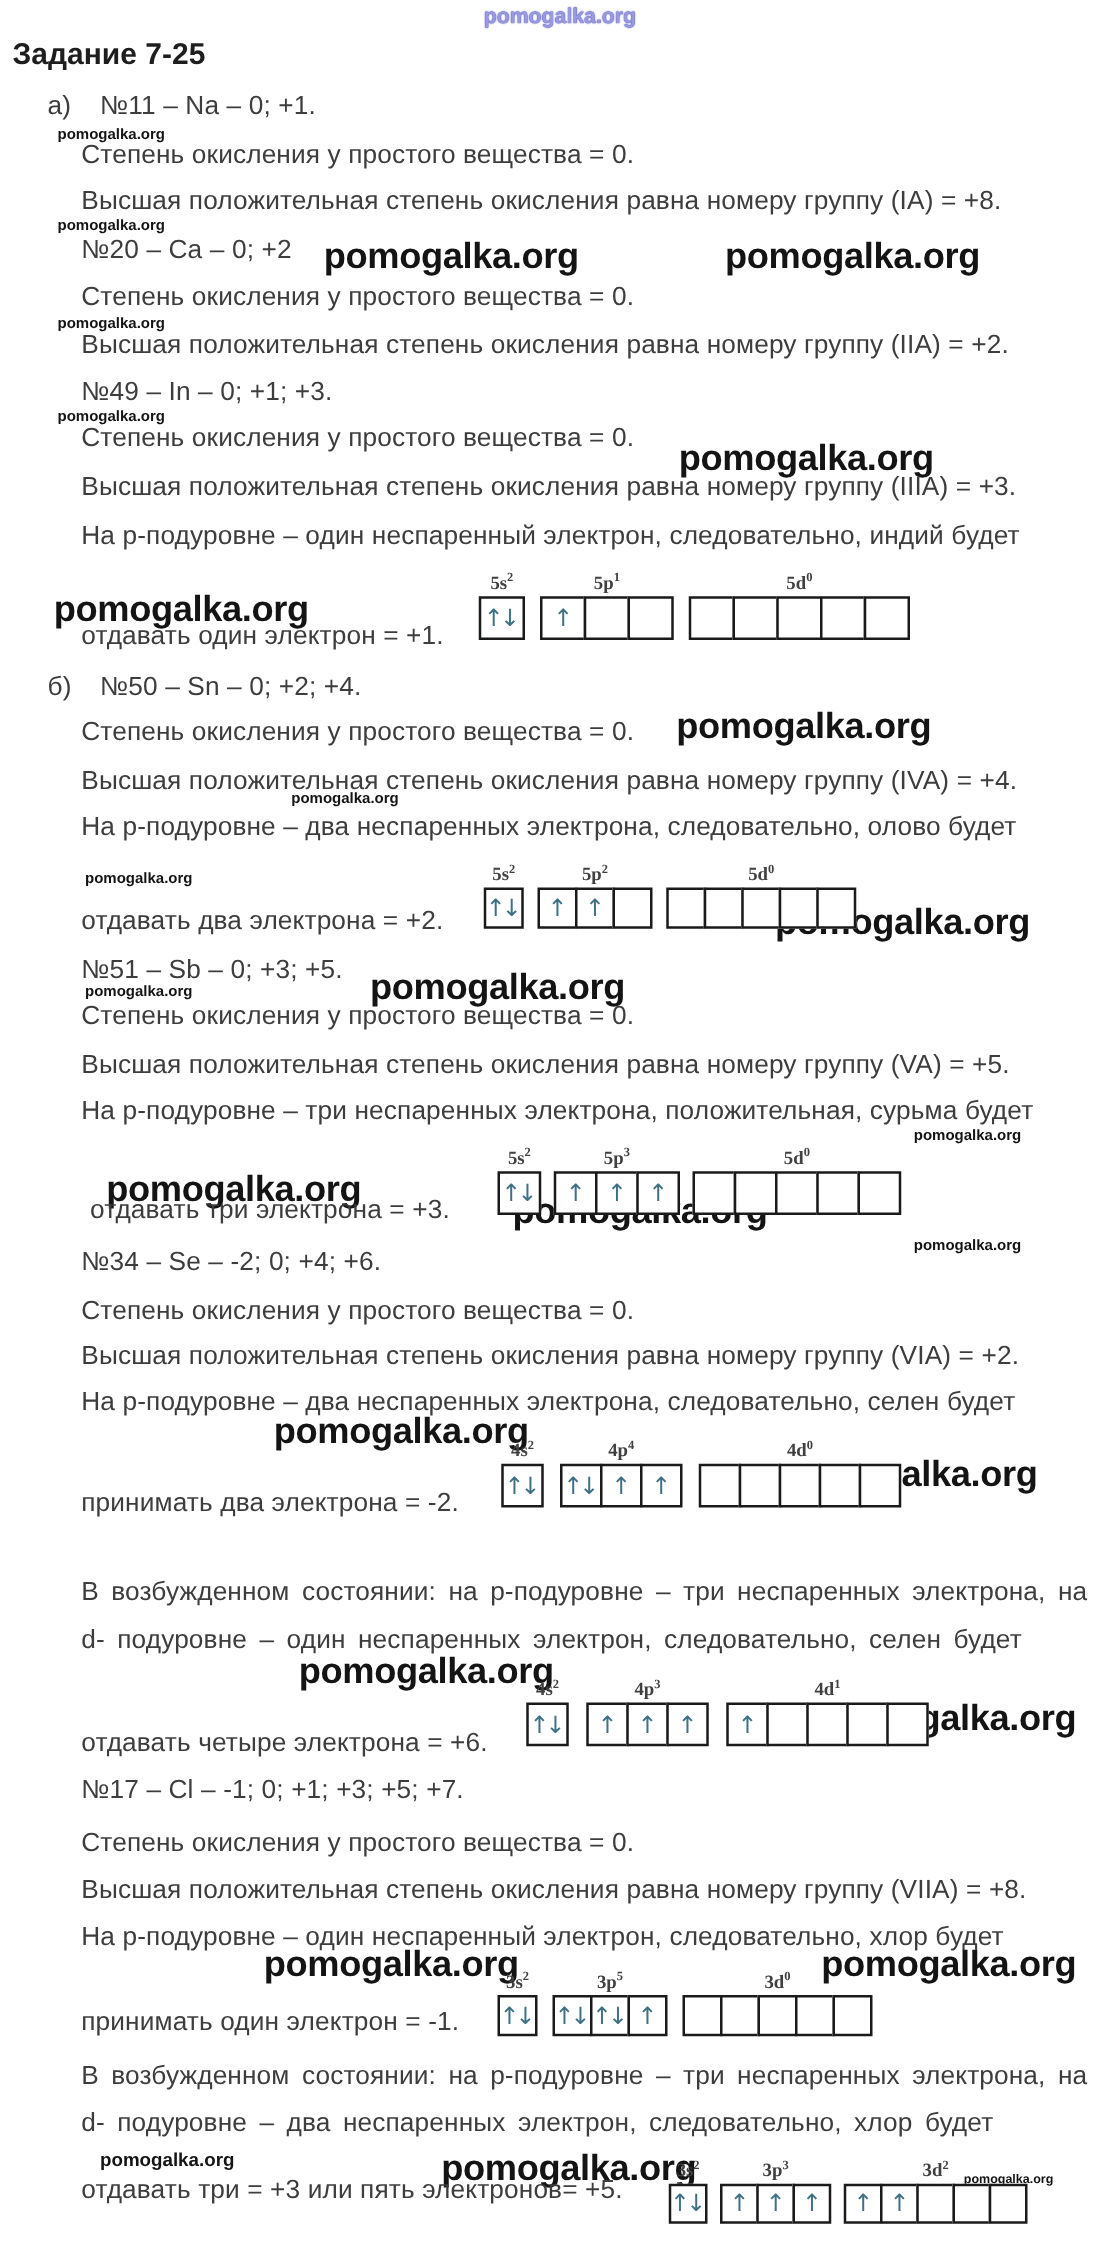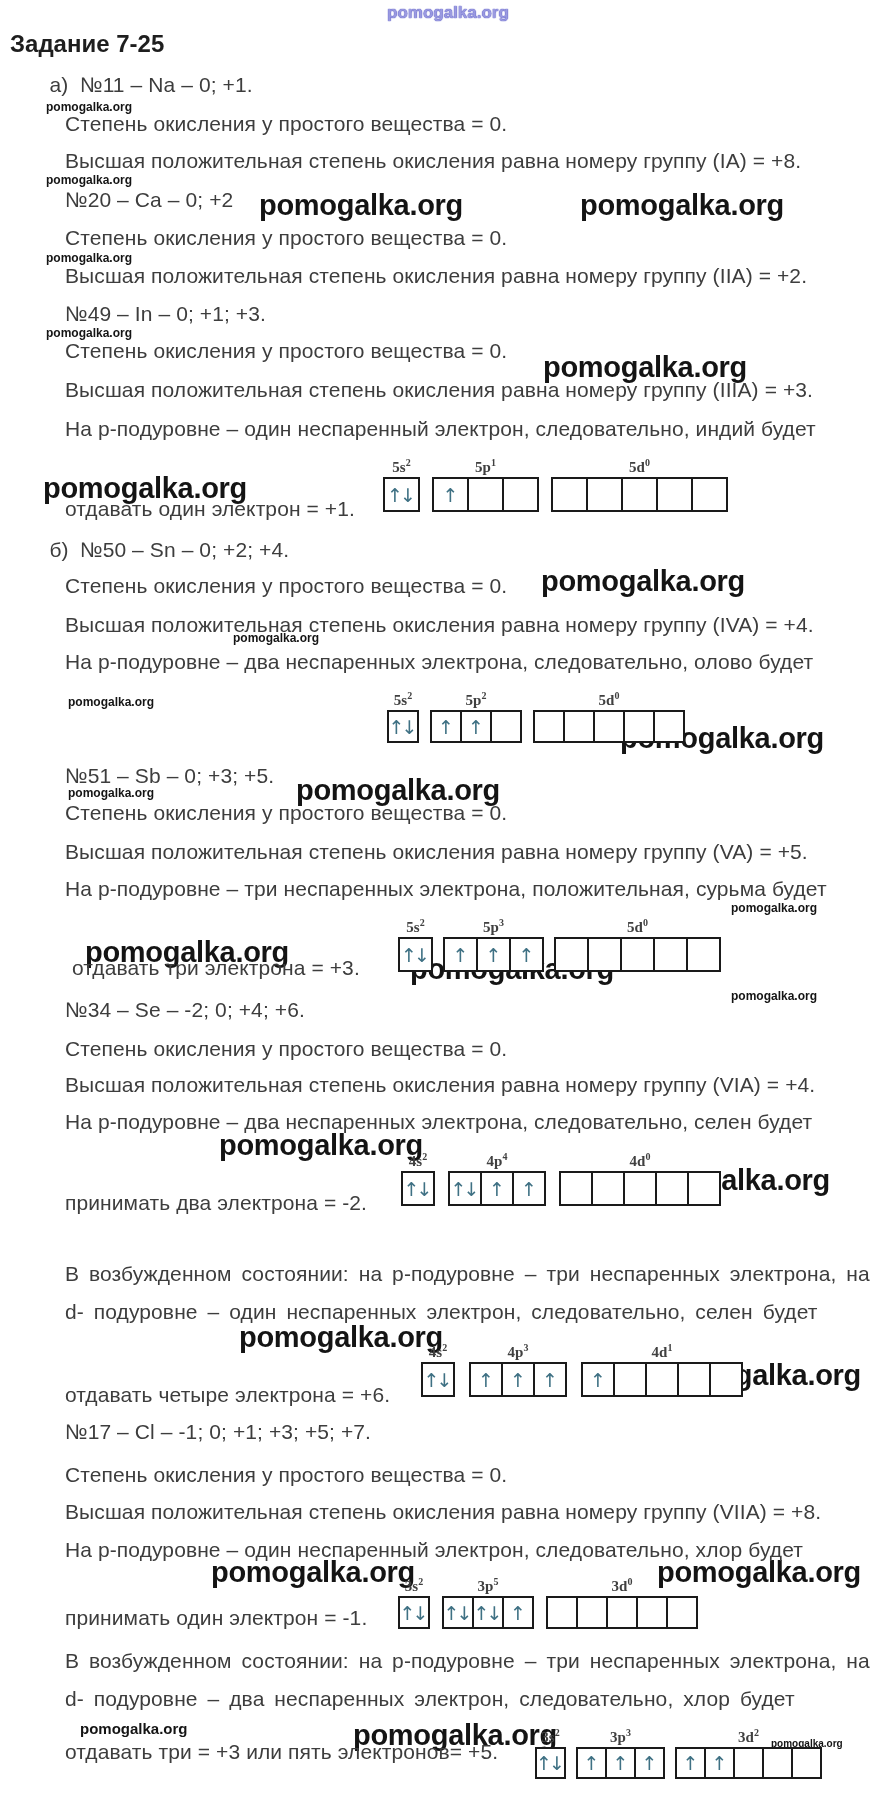--- a/index.html
+++ b/index.html
@@ -1,17 +1,17 @@
 <!DOCTYPE html>
 <html><head>
 <meta charset="utf-8">
 <style>
   html,body{margin:0;padding:0;background:#ffffff;}
   #page{position:relative;width:880px;height:1802px;background:#ffffff;overflow:hidden;
-        font-family:"Liberation Sans",sans-serif;text-align:center;}
+        font-family:"Liberation Sans",sans-serif;}
   .line{position:absolute;font-size:21px;color:#3d3d3d;white-space:nowrap;letter-spacing:0.1px;}
   .head .marker{display:inline-block;width:42px;}
   .just{word-spacing:4px;}
   .wm{position:absolute;color:#141414;white-space:nowrap;font-family:"Liberation Sans",sans-serif;}
   .wm-top{font-size:17px;font-weight:bold;color:#9a9ae0;text-shadow:0 0 1px #5252c2,0 0 1px #5252c2;}
   .wm-lg{font-size:29px;font-weight:bold;letter-spacing:-0.3px;}
   .wm-md{font-size:15px;font-weight:bold;}
   .wm-sm{font-size:12px;font-weight:bold;}
   .wm-xs{font-size:10px;font-weight:bold;}
   .title{position:absolute;font-size:24px;font-weight:bold;color:#1e1e1e;white-space:nowrap;}
@@ -130,20 +130,21 @@
         <div class="olabel"><span>5d</span><sup>0</sup></div>
         <div class="orow">
           <div class="cell"></div>
           <div class="cell"></div>
           <div class="cell"></div>
           <div class="cell"></div>
           <div class="cell"></div>
         </div>
       </div>
     </div>
+  <div class="line" style="left:65px;top:725px">отдавать два электрона = +2.</div>
   <div class="line" style="left:65px;top:764px">№51 – Sb – 0; +3; +5.</div>
   <div class="line" style="left:65px;top:801px">Степень окисления у простого вещества = 0.</div>
   <div class="line" style="left:65px;top:840px">Высшая положительная степень окисления равна номеру группу (VA) = +5.</div>
   <div class="line" style="left:65px;top:877px">На р-подуровне – три неспаренных электрона, положительная, сурьма будет</div>
   <div class="orbital" style="left:398px;top:918px;--bw:35px;--bh:35px;--g:10px">
       <div class="grp">
         <div class="olabel"><span>5s</span><sup>2</sup></div>
         <div class="orow">
           <div class="cell">↑↓</div>
         </div>
@@ -163,21 +164,21 @@
           <div class="cell"></div>
           <div class="cell"></div>
           <div class="cell"></div>
           <div class="cell"></div>
         </div>
       </div>
     </div>
   <div class="line" style="left:72px;top:956px">отдавать три электрона = +3.</div>
   <div class="line" style="left:65px;top:998px">№34 – Se – -2; 0; +4; +6.</div>
   <div class="line" style="left:65px;top:1037px">Степень окисления у простого вещества = 0.</div>
-  <div class="line" style="left:65px;top:1073px">Высшая положительная степень окисления равна номеру группу (VIA) = +4.</div>
+  <div class="line" style="left:65px;top:1073px">Высшая положительная степень окисления равна номеру группу (VIA) = +2.</div>
   <div class="line" style="left:65px;top:1110px">На р-подуровне – два неспаренных электрона, следовательно, селен будет</div>
   <div class="orbital" style="left:401px;top:1152px;--bw:34px;--bh:35px;--g:13px">
       <div class="grp">
         <div class="olabel"><span>4s</span><sup>2</sup></div>
         <div class="orow">
           <div class="cell">↑↓</div>
         </div>
       </div>
       <div class="grp">
         <div class="olabel"><span>4p</span><sup>4</sup></div>

